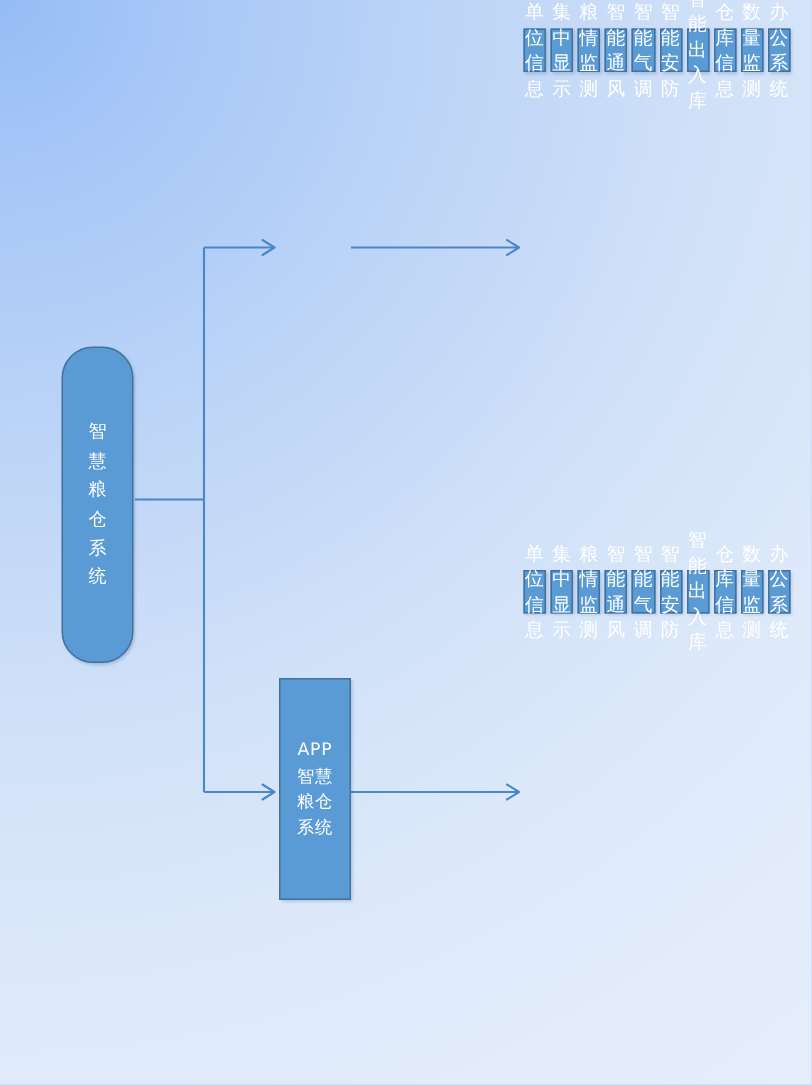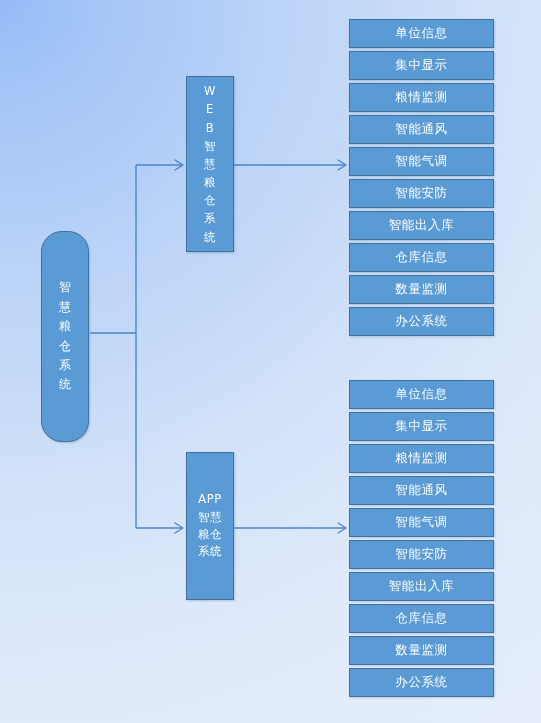--- a/index.html
+++ b/index.html
@@ -99,21 +99,21 @@
     word-break: break-all;
     line-height: 1.52;
   }
 
   
   .module-list {
     position: absolute;
     left: 349px;
     width: 145px;
     display: flex;
-    flex-direction: column;
+    flex-direction: row;
     gap: 3px;
   }
   #module-list-web { top: 19px; }
   #module-list-app { top: 380px; }
 
   .module-item {
     height: 29px;
     background: #5a9bd5;
     border: 1px solid #41719c;
     color: #ffffff;
@@ -151,23 +151,20 @@
       <polyline points="175,523 183,528 175,533"></polyline>
       <polyline points="338,160 346,165 338,170"></polyline>
       <polyline points="338,523 346,528 338,533"></polyline>
     </g>
   </svg>
 
   <div class="node" id="root-node">
     <span class="vtext">智慧粮仓系统</span>
   </div>
 
-  <div class="node platform-node" id="web-node">
-    <span class="ptext">WEB智慧粮仓系统</span>
-  </div>
 
   <div class="node platform-node" id="app-node">
     <span class="ptext">APP智慧粮仓系统</span>
   </div>
 
   <div class="module-list" id="module-list-web">
       <div class="module-item">单位信息</div>
       <div class="module-item">集中显示</div>
       <div class="module-item">粮情监测</div>
       <div class="module-item">智能通风</div>

